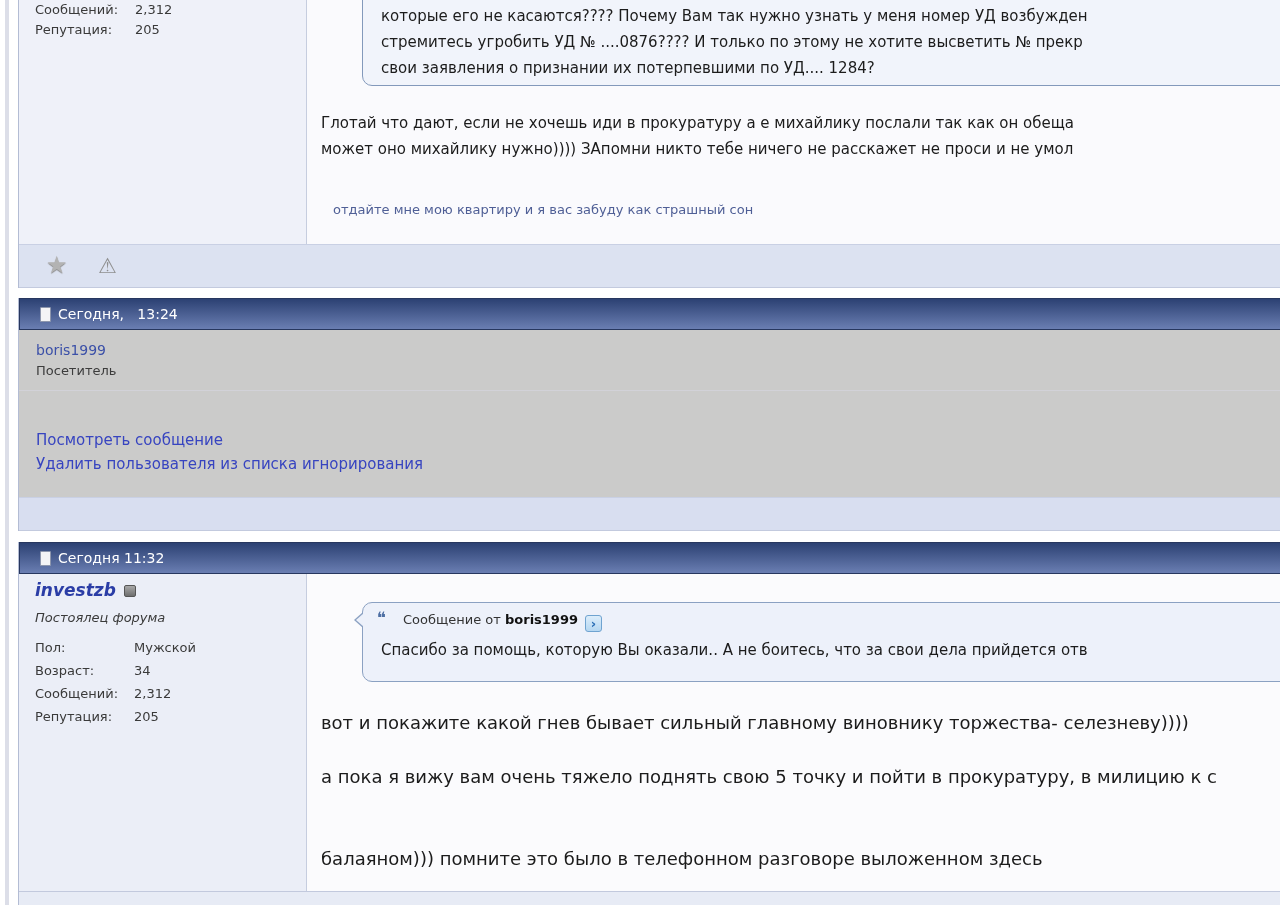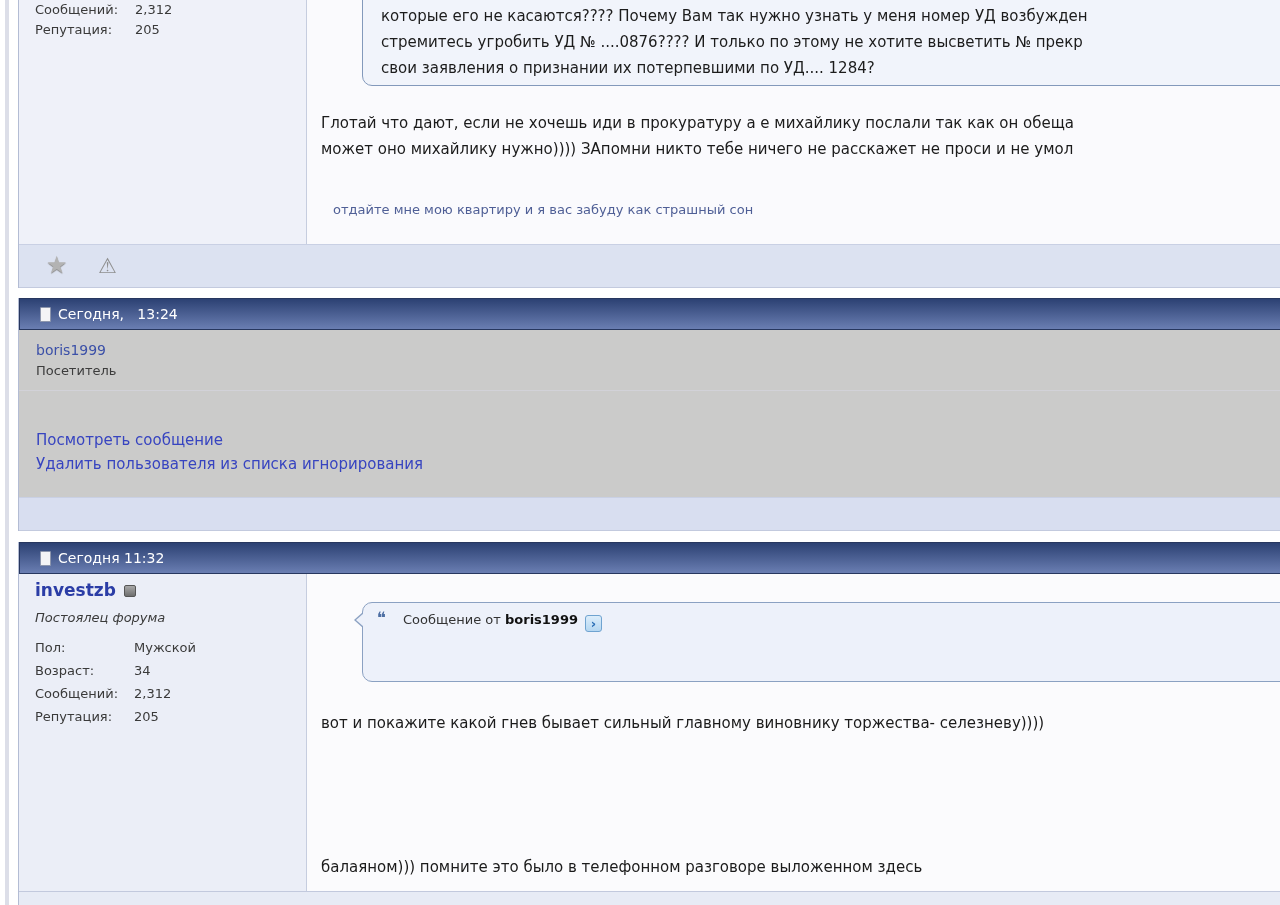--- a/index.html
+++ b/index.html
@@ -50,21 +50,21 @@
 
   .gray-body { position: absolute; left: 0; right: 0; background: #cbcbca; border-left: 1px solid #b3bcd4; }
   .link { color: #3744c0; text-decoration: none; cursor: pointer; }
   .username-link { color: #3b50a8; font-size: 14px; cursor: pointer; }
   .usertitle { font-size: 13px; color: #3c3c3c; }
 
   .hidden-msg { position: absolute; font-size: 15px; font-weight: bold; color: #111111; white-space: nowrap; }
   .hidden-msg .link { font-weight: bold; }
   .plain-link { position: absolute; font-size: 15px; white-space: nowrap; }
 
-  .big-username { font-size: 17px; font-weight: bold; color: #2b3da6; cursor: pointer; }
+  .big-username { font-size: 17px; font-weight: bold; color: #2b3da6; cursor: pointer; font-style: italic; }
   .offline-icon {
     display: inline-block; width: 12px; height: 12px; margin-left: 8px;
     background: linear-gradient(#a8a8a8, #6e6e6e); border: 1px solid #555;
     border-radius: 2px; vertical-align: -1px;
   }
   .field-row { position: absolute; font-size: 13px; color: #3a3a3a; white-space: nowrap; }
   .field-label { display: inline-block; width: 99px; }
 
   .quote-bubble {
     position: absolute; background: #edf1fa; border: 1px solid #8ba1c2;
@@ -77,21 +77,21 @@
   .quote-title { position: absolute; left: 40px; top: 9px; font-size: 13px; color: #333; white-space: nowrap; }
   .quote-glyph { position: absolute; left: 14px; top: 5px; font-size: 17px; color: #4e6fa3; }
   .quote-author { font-weight: bold; color: #111; }
   .viewpost-btn {
     display: inline-block; width: 17px; height: 17px; margin-left: 7px; vertical-align: -4px;
     background: linear-gradient(#dcedfb, #b5d7f1); border: 1px solid #6fa3d0; border-radius: 3px;
     text-align: center; line-height: 15px; font-size: 13px; font-weight: bold; color: #2a6db5; cursor: pointer;
   }
   .quote-body-text { position: absolute; left: 18px; top: 38px; font-size: 15px; white-space: nowrap; color: #1c1c1c; }
 
-  .para { position: absolute; font-size: 15px; line-height: 26px; white-space: nowrap; color: #1b1b1b; }
+  .para { position: absolute; font-size: 18px; line-height: 26px; white-space: nowrap; color: #1b1b1b; }
 
   .h-divider { position: absolute; left: 0; right: 0; height: 1px; background: #d2d2d8; }
   .bottom-strip { position: absolute; background: #e7ebf5; border-top: 1px solid #c2c9dd; }
 </style>
 </head>
 <body>
 
 <div class="page-edge"></div>
 
 <div class="post" style="top:0; height:288px;">
@@ -170,20 +170,22 @@
   <div class="v-divider" style="left:287px; top:32px; height:317px;"></div>
 
   <div class="content-area" style="left:288px; top:32px; right:0; height:317px; background:#fbfbfd;">
     <div class="quote-bubble" style="left:55px; top:28px; width:945px; height:80px;">
       <div class="bubble-tail-border"></div>
       <div class="bubble-tail-fill"></div>
       <div class="quote-glyph">❝</div>
       <div class="quote-title">
         <span>Сообщение от </span><span class="quote-author">boris1999</span><span class="viewpost-btn">›</span>
       </div>
+      <div class="quote-body-text">Спасибо за помощь, которую Вы оказали.. А не боитесь, что за свои дела прийдется отв</div>
     </div>
 
     <div class="para" style="left:14px; top:136px;">вот и покажите какой гнев бывает сильный главному виновнику торжества- селезневу))))</div>
-    <div class="para" style="left:14px; top:280px;">балаяном))) помните это было в телефонном разговоре выложенном здесь</div>
+    <div class="para" style="left:14px; top:190px;">а пока я вижу вам очень тяжело поднять свою 5 точку и пойти в прокуратуру, в милицию к с</div>
+    <div class="para" style="left:14px; top:272px;">балаяном))) помните это было в телефонном разговоре выложенном здесь</div>
   </div>
 
   <div class="bottom-strip" style="left:0; right:0; top:349px; height:14px;"></div>
 </div>
 
 </body></html>

